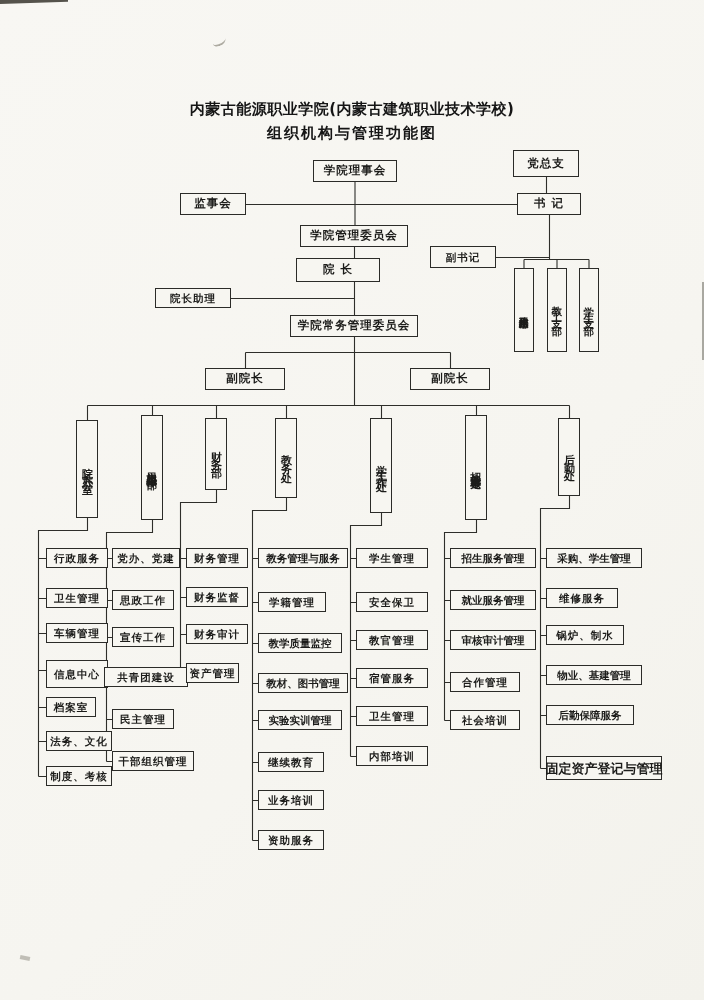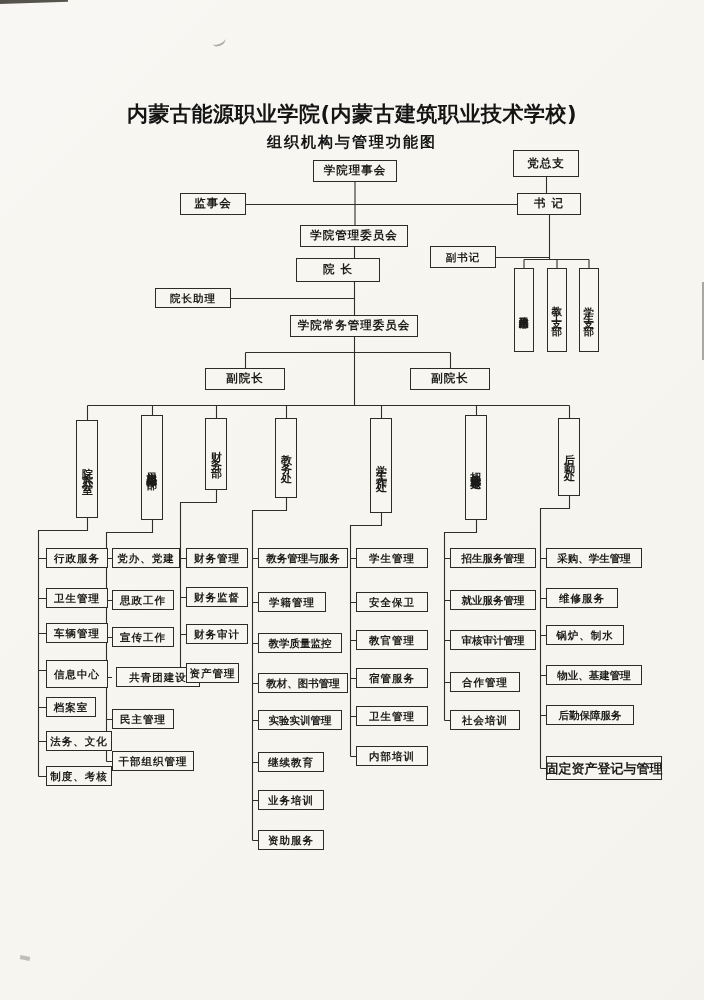--- a/index.html
+++ b/index.html
@@ -12,21 +12,21 @@
     width:704px;height:1000px;
     margin:0 auto;
     background:linear-gradient(135deg,#f8f7f3 0%,#f6f5f0 60%,#f3f2ec 100%);
     overflow:hidden;
   }
   .lines{position:absolute;left:0;top:0;}
   .title{
     position:absolute;left:0;top:100px;width:704px;
     text-align:center;color:#151515;font-weight:bold;
   }
-  .title .l1{font-size:21px;letter-spacing:0.5px;}
+  .title .l1{font-size:15px;letter-spacing:0.5px;}
   .title .l2{font-size:15px;letter-spacing:2px;margin-top:5px;}
   .box{
     position:absolute;box-sizing:border-box;
     border:1px solid #2b2b28;
     background:#f7f6f1;
     display:flex;align-items:center;justify-content:center;
     font-weight:bold;font-size:10.5px;letter-spacing:1px;
     color:#1c1c1a;white-space:nowrap;text-align:center;
     line-height:1;
   }
@@ -117,21 +117,21 @@
   <div class="box" style="left:46px;top:588px;width:62px;height:20px">卫生管理</div>
   <div class="box" style="left:46px;top:623px;width:62px;height:20px">车辆管理</div>
   <div class="box" style="left:46px;top:660px;width:62px;height:28px">信息中心</div>
   <div class="box" style="left:46px;top:697px;width:50px;height:20px">档案室</div>
   <div class="box" style="left:46px;top:731px;width:66px;height:20px">法务、文化</div>
   <div class="box" style="left:46px;top:766px;width:66px;height:20px">制度、考核</div>
 
   <div class="box" style="left:112px;top:548px;width:68px;height:20px">党办、党建</div>
   <div class="box" style="left:112px;top:590px;width:62px;height:20px">思政工作</div>
   <div class="box" style="left:112px;top:627px;width:62px;height:20px">宣传工作</div>
-  <div class="box" style="left:116px;top:667px;width:84px;height:20px">共青团建设</div>
+  <div class="box" style="left:104px;top:667px;width:84px;height:20px">共青团建设</div>
   <div class="box" style="left:112px;top:709px;width:62px;height:20px">民主管理</div>
   <div class="box" style="left:112px;top:751px;width:82px;height:20px">干部组织管理</div>
 
   <div class="box" style="left:186px;top:548px;width:62px;height:20px">财务管理</div>
   <div class="box" style="left:186px;top:587px;width:62px;height:20px">财务监督</div>
   <div class="box" style="left:186px;top:624px;width:62px;height:20px">财务审计</div>
   <div class="box" style="left:186px;top:663px;width:53px;height:20px">资产管理</div>
 
   <div class="box" style="left:258px;top:548px;width:90px;height:20px;letter-spacing:0">教务管理与服务</div>
   <div class="box" style="left:258px;top:592px;width:68px;height:20px">学籍管理</div>

